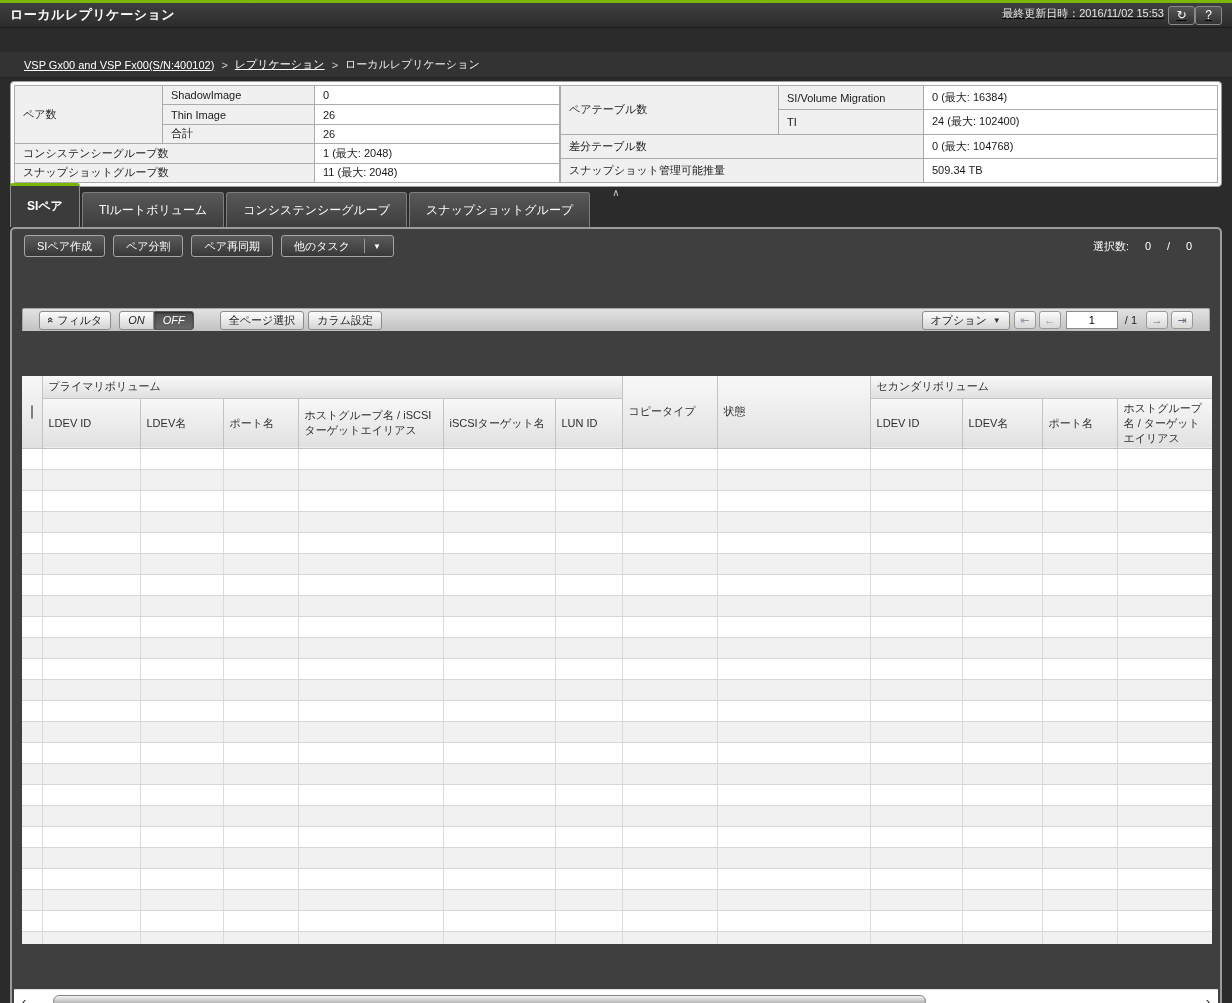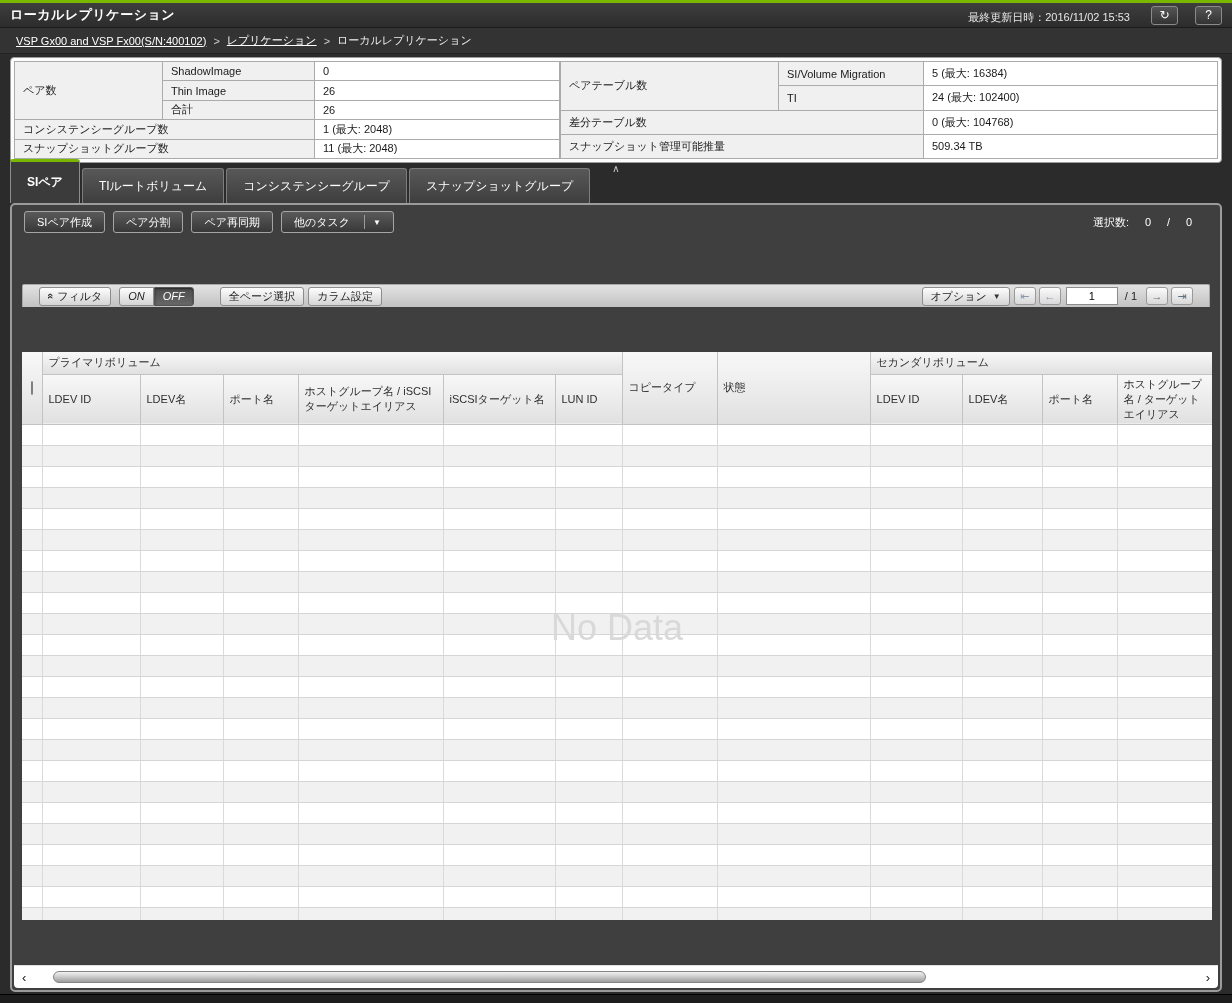--- a/index.html
+++ b/index.html
@@ -11,31 +11,31 @@
     position:relative;
   }
   .green-line { height:3px; background:#79b700; }
   
   .title-bar {
     height:25px; background:linear-gradient(#3e3e3e,#2c2c2c);
     display:flex; align-items:center; justify-content:space-between;
     padding:0 10px; border-bottom:1px solid #1c1c1c;
   }
   .title-bar .app-title { color:#fff; font-size:13px; font-weight:bold; letter-spacing:.5px; }
-  .title-right { display:flex; align-items:flex-end; gap:17px; }
+  .title-right { display:flex; align-items:flex-start; gap:0;text-decoration:underline; }
   .updated-text { color:#e6e6e6; font-size:11px; margin-right:4px; }
   .icon-btn {
     width:27px; height:19px; border:1px solid #8a8a8a; border-radius:3px;
     background:linear-gradient(#555,#333); color:#fff; font-size:12px;
     display:flex; align-items:center; justify-content:center; cursor:pointer;
   }
   
   .breadcrumb {
     height:26px; background:#333333; display:flex; align-items:center;
-    padding:0 16px; color:#eee; border-bottom:1px solid #242424;
+    padding:0 24px; color:#eee; border-bottom:1px solid #242424;margin-top:24px;
   }
   .breadcrumb a { color:#fff; text-decoration:underline; cursor:pointer; }
   .crumb-sep { margin:0 7px; color:#cfcfcf; }
   
   .summary-panel {
     margin:3px 10px 0 10px; background:#fdfdfd; border:1px solid #9d9d9d;
     border-radius:4px; padding:3px; height:106px; display:flex; overflow:hidden;
   }
   table.sum { border-collapse:collapse; table-layout:fixed; }
   table.sum td {
@@ -208,21 +208,21 @@
   <table class="sum sum-right">
     <colgroup>
         <col style="width:218px">
         <col style="width:145px">
         <col>
       </colgroup>
     <tbody>
         <tr>
       <td class="lbl" rowspan="2">ペアテーブル数</td>
       <td class="lbl">SI/Volume Migration</td>
-      <td>5 (最大: 16384)</td>
+      <td>0 (最大: 16384)</td>
     </tr>
     <tr>
       <td class="lbl">TI</td>
       <td>24 (最大: 102400)</td>
     </tr>
     <tr>
       <td class="lbl" colspan="2">差分テーブル数</td>
       <td>0 (最大: 104768)</td>
     </tr>
     <tr>
@@ -804,21 +804,20 @@
             <td></td>
             <td></td>
             <td></td>
             <td></td>
             <td></td>
             <td></td>
             <td></td>
           </tr>
         </tbody>
     </table>
-    <div class="no-data">No Data</div>
   </div>
 
   <div class="hscroll">
     <span class="hs-arrow hs-left">‹</span>
     <div class="hs-track">
       <div class="hs-thumb"></div>
     </div>
     <span class="hs-arrow hs-right">›</span>
   </div>
 

